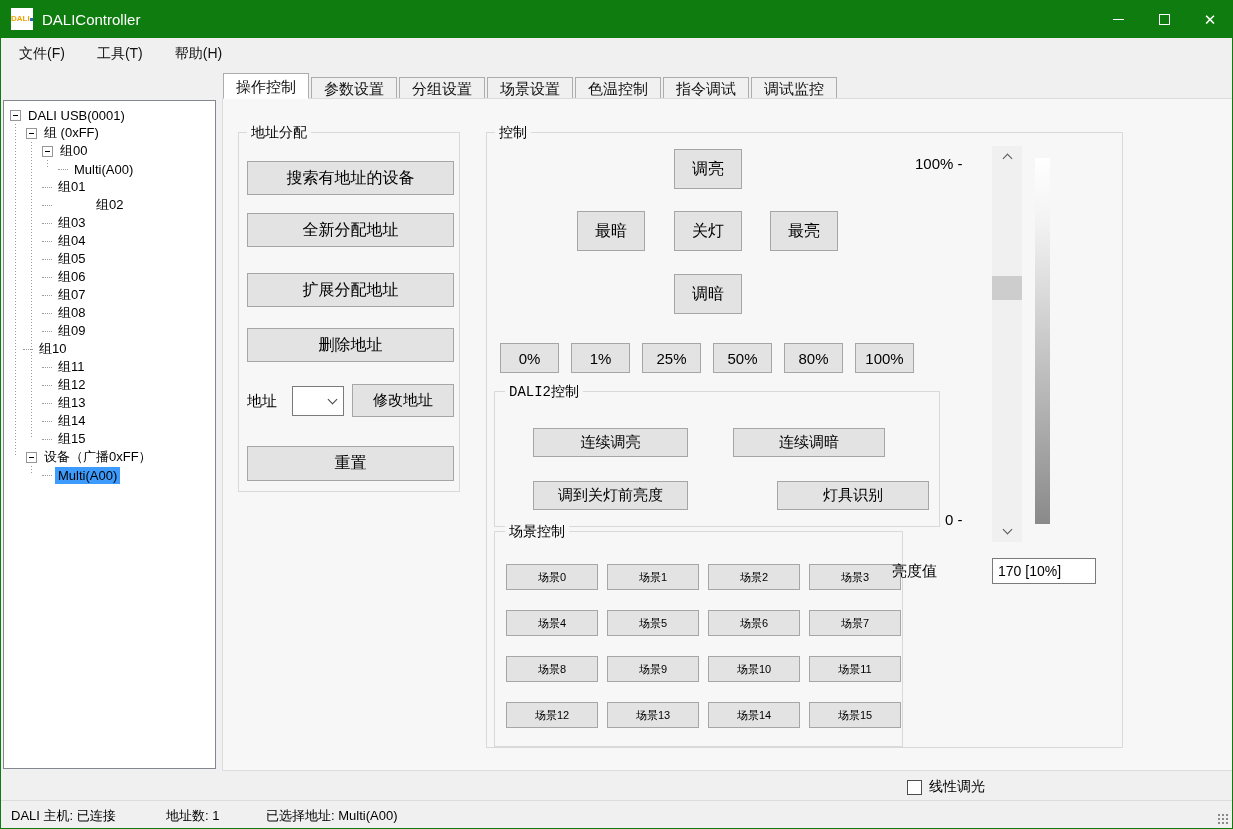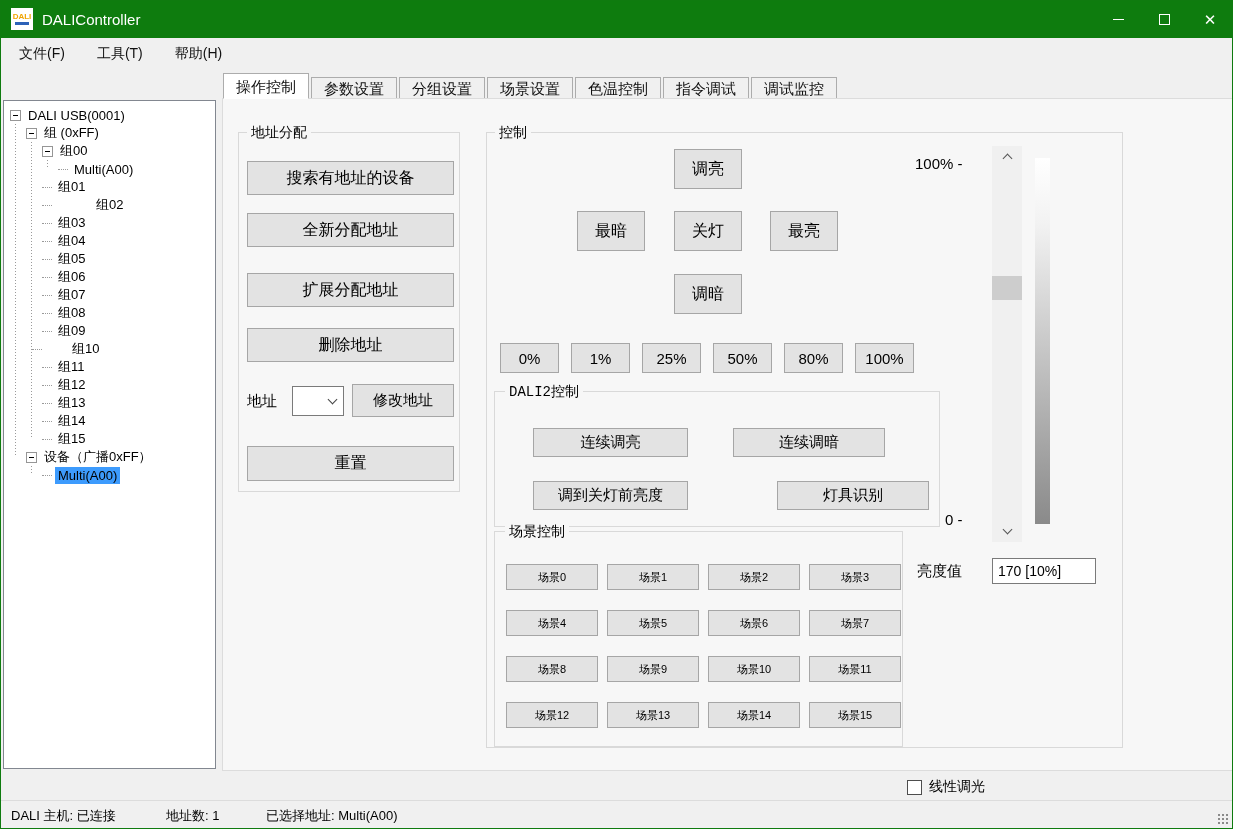--- a/index.html
+++ b/index.html
@@ -5,21 +5,21 @@
   * { margin:0; padding:0; box-sizing:border-box; }
   html,body { width:1233px; height:829px; background:#444; }
   body { font-family:"Liberation Sans","DejaVu Sans",sans-serif; }
   .window { position:relative; width:1233px; height:829px; background:#f0f0f0;
             border:1px solid #0f7b0f; overflow:hidden; }
 
   
   .titlebar { position:absolute; left:-1px; top:-1px; width:1233px; height:38px;
               background:#0e7c0e; display:flex; align-items:center; color:#fff; }
   .app-icon { width:22px; height:22px; background:#fff; margin-left:11px; margin-right:9px;
-              display:flex; flex-direction:column; align-items:center; justify-content:center; }
+              display:flex; flex-direction:row; align-items:center; justify-content:center; }
   .app-icon .glyph { font-size:8px; font-weight:bold; color:#f0a400; line-height:8px; letter-spacing:0; }
   .app-icon .bar { width:14px; height:3px; background:#2d62b8; margin-top:1px; }
   .title-text { font-size:15px; }
   .win-controls { position:absolute; right:0; top:0; height:38px; display:flex; }
   .win-btn { width:46px; height:38px; display:flex; align-items:center; justify-content:center; color:#fff; }
   .glyph-min { width:11px; height:1px; background:#fff; }
   .glyph-max { width:11px; height:11px; border:1px solid #fff; }
   .glyph-close { font-size:15px; line-height:15px; }
 
   
@@ -82,21 +82,21 @@
   .scrollbar { position:absolute; left:505px; top:13px; width:30px; height:396px; background:#f0f0f0; }
   .sb-arrow { position:absolute; left:0; width:30px; height:17px; display:flex; align-items:center; justify-content:center; }
   .sb-arrow .chev { width:7px; height:7px; border-right:1px solid #555; border-bottom:1px solid #555; }
   .sb-arrow.up { top:2px; } .sb-arrow.up .chev { transform:rotate(-135deg); margin-top:4px; }
   .sb-arrow.down { bottom:2px; } .sb-arrow.down .chev { transform:rotate(45deg); margin-bottom:4px; }
   .sb-thumb { position:absolute; left:0; top:130px; width:30px; height:24px; background:#cdcdcd; }
   .gradientbar { position:absolute; left:548px; top:25px; width:15px; height:366px;
                  background:linear-gradient(to bottom,#ffffff 0%,#f2f2f2 18%,#8a8a8a 100%); }
   .value-box { position:absolute; left:505px; top:425px; width:104px; height:26px; background:#fff;
                border:1px solid #7a7a7a; font-size:14px; display:flex; align-items:center; padding-left:5px; }
-  .bright-label { position:absolute; left:430px; top:429px; font-size:15px; }
+  .bright-label { position:absolute; left:405px; top:429px; font-size:15px; }
 
   
   .check-row { position:absolute; left:906px; top:777px; display:flex; align-items:center; }
   .checkbox { width:15px; height:15px; background:#fff; border:1px solid #4d4d4d; margin-right:7px; }
   .check-label { font-size:14px; color:#000; }
 
   
   .statusbar { position:absolute; left:0; bottom:0; width:100%; height:28px; background:#f0f0f0;
                border-top:1px solid #dcdcdc; }
   .status-item { position:absolute; top:6px; font-size:13px; color:#000; }
@@ -180,21 +180,21 @@
         <span class="tree-label">组07</span>
       </div>
       <div class="tree-row" style="padding-left: 38px;">
         <span class="stub"></span>
         <span class="tree-label">组08</span>
       </div>
       <div class="tree-row" style="padding-left: 38px;">
         <span class="stub"></span>
         <span class="tree-label">组09</span>
       </div>
-      <div class="tree-row" style="padding-left: 28px; gap: 24px;">
+      <div class="tree-row" style="padding-left: 19px;">
         <span class="stub"></span>
         <span class="tree-label">组10</span>
       </div>
       <div class="tree-row" style="padding-left: 38px;">
         <span class="stub"></span>
         <span class="tree-label">组11</span>
       </div>
       <div class="tree-row" style="padding-left: 38px;">
         <span class="stub"></span>
         <span class="tree-label">组12</span>

